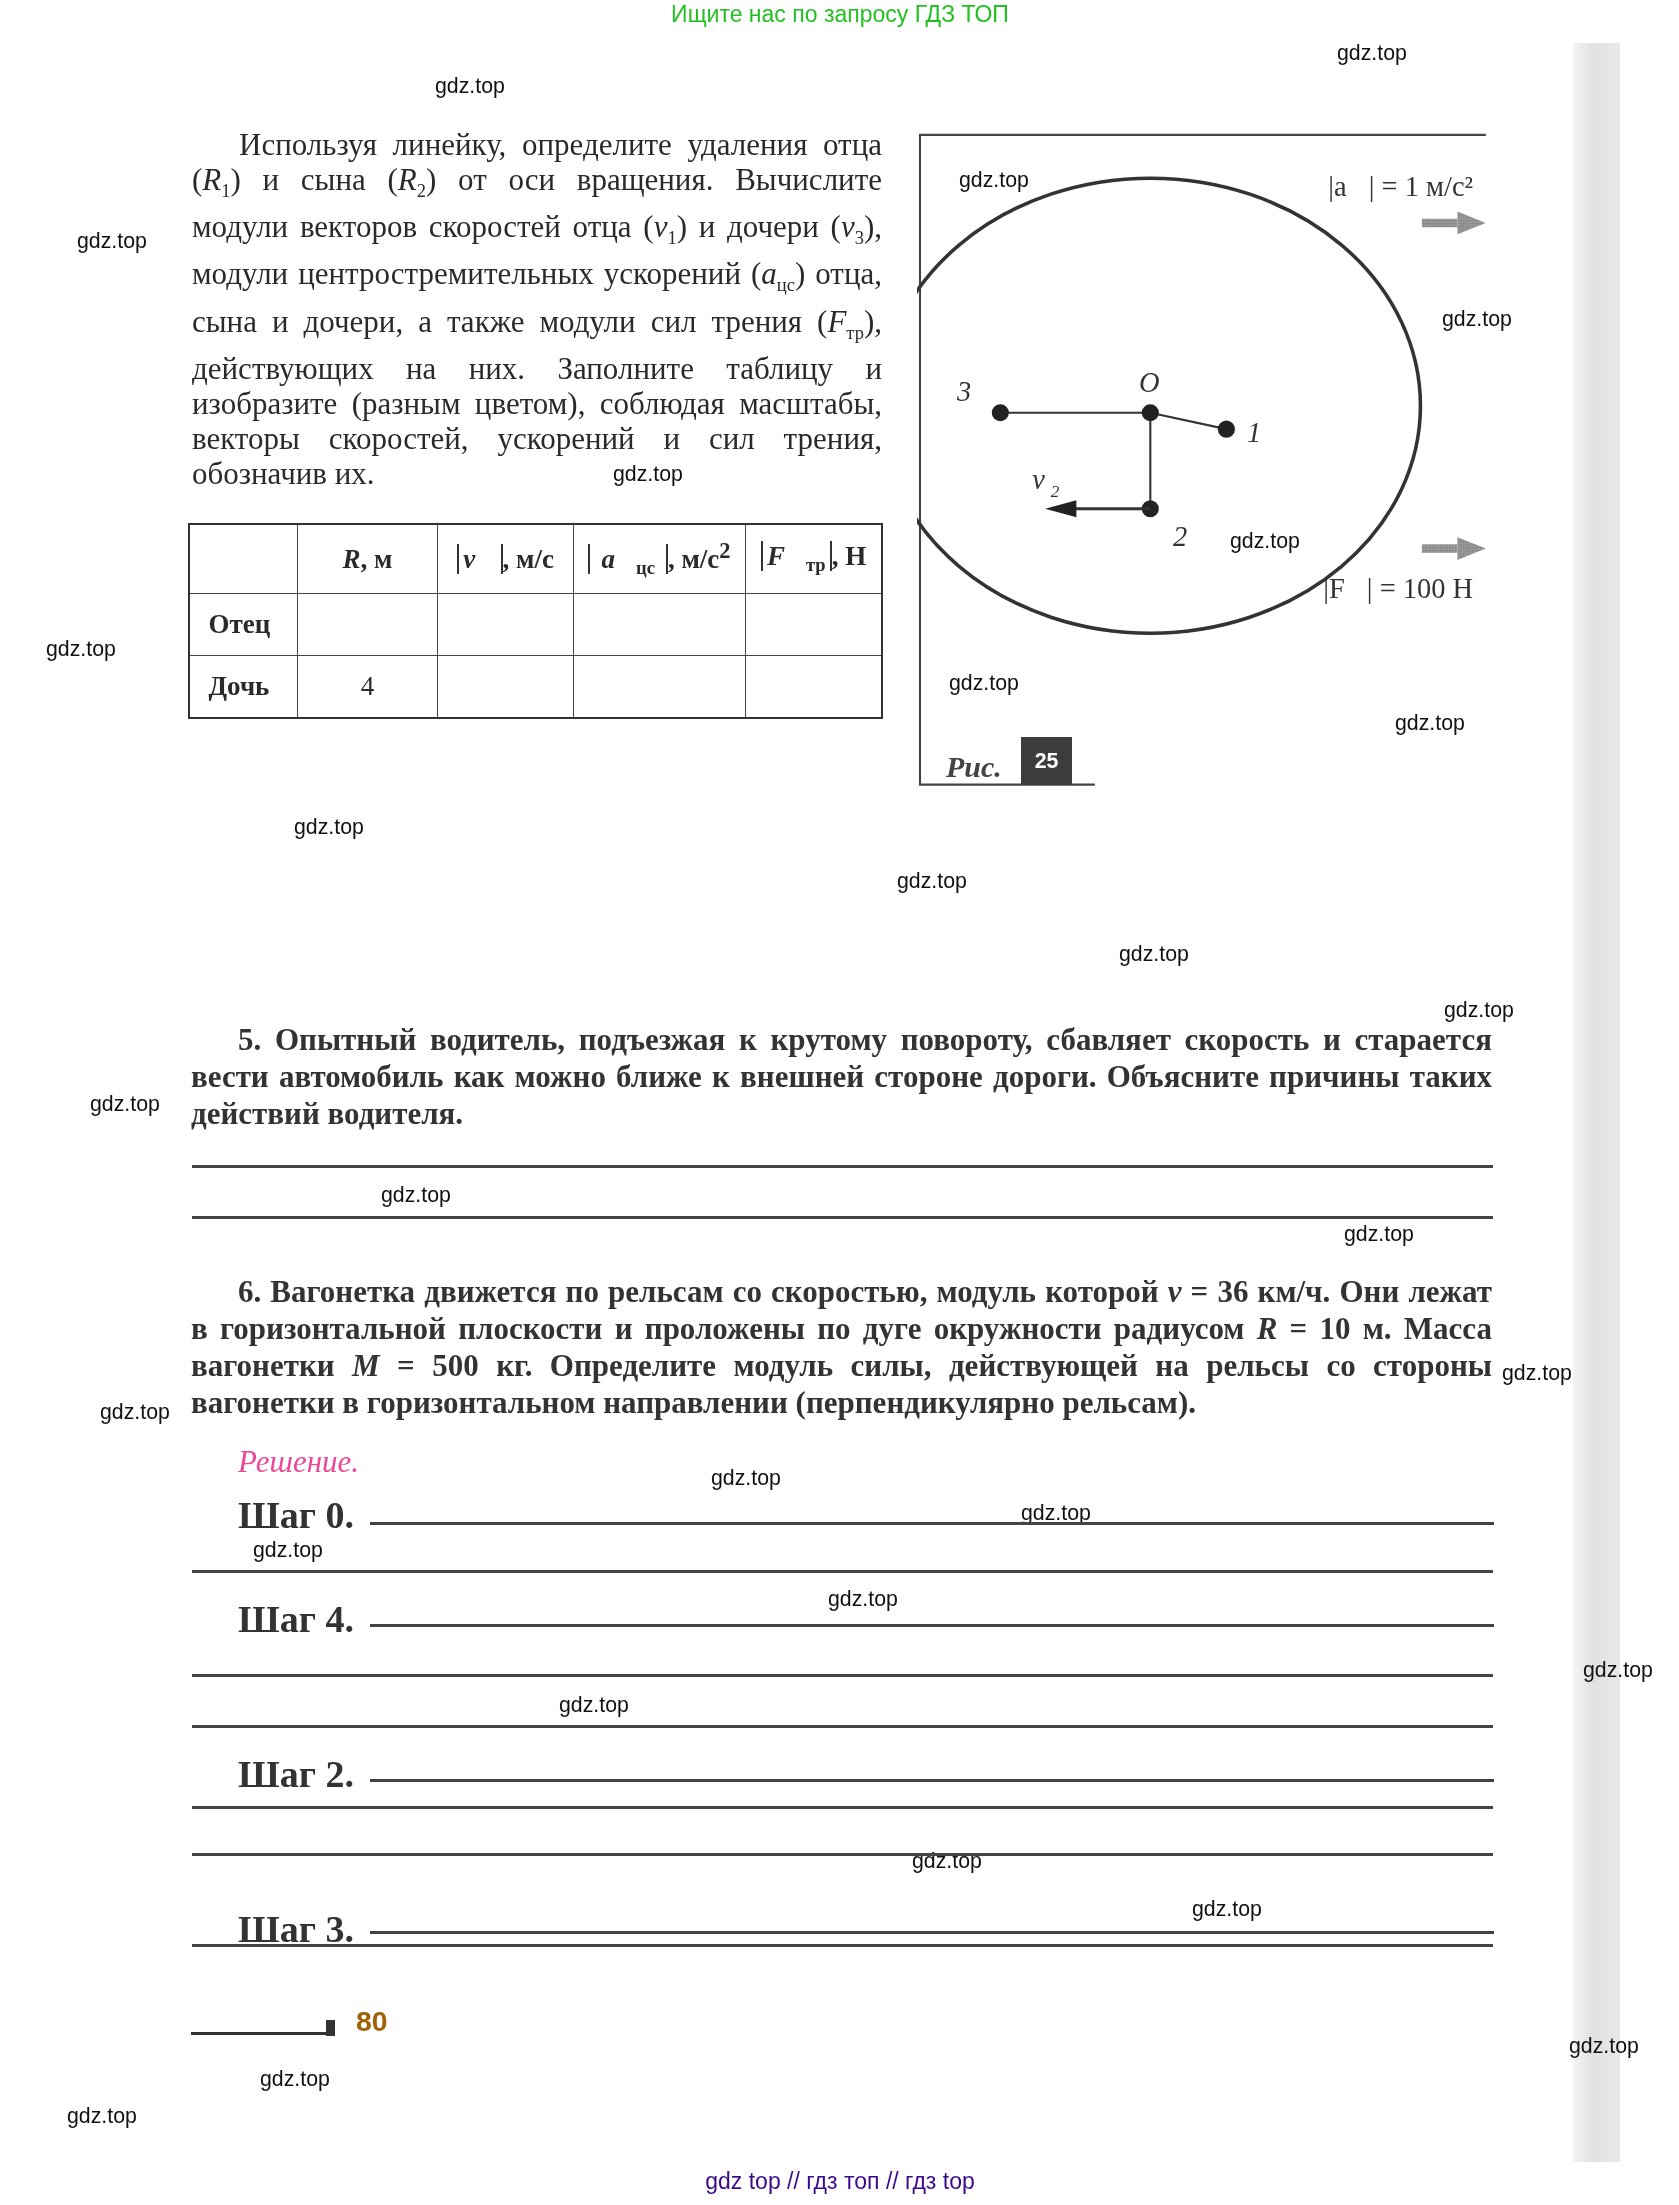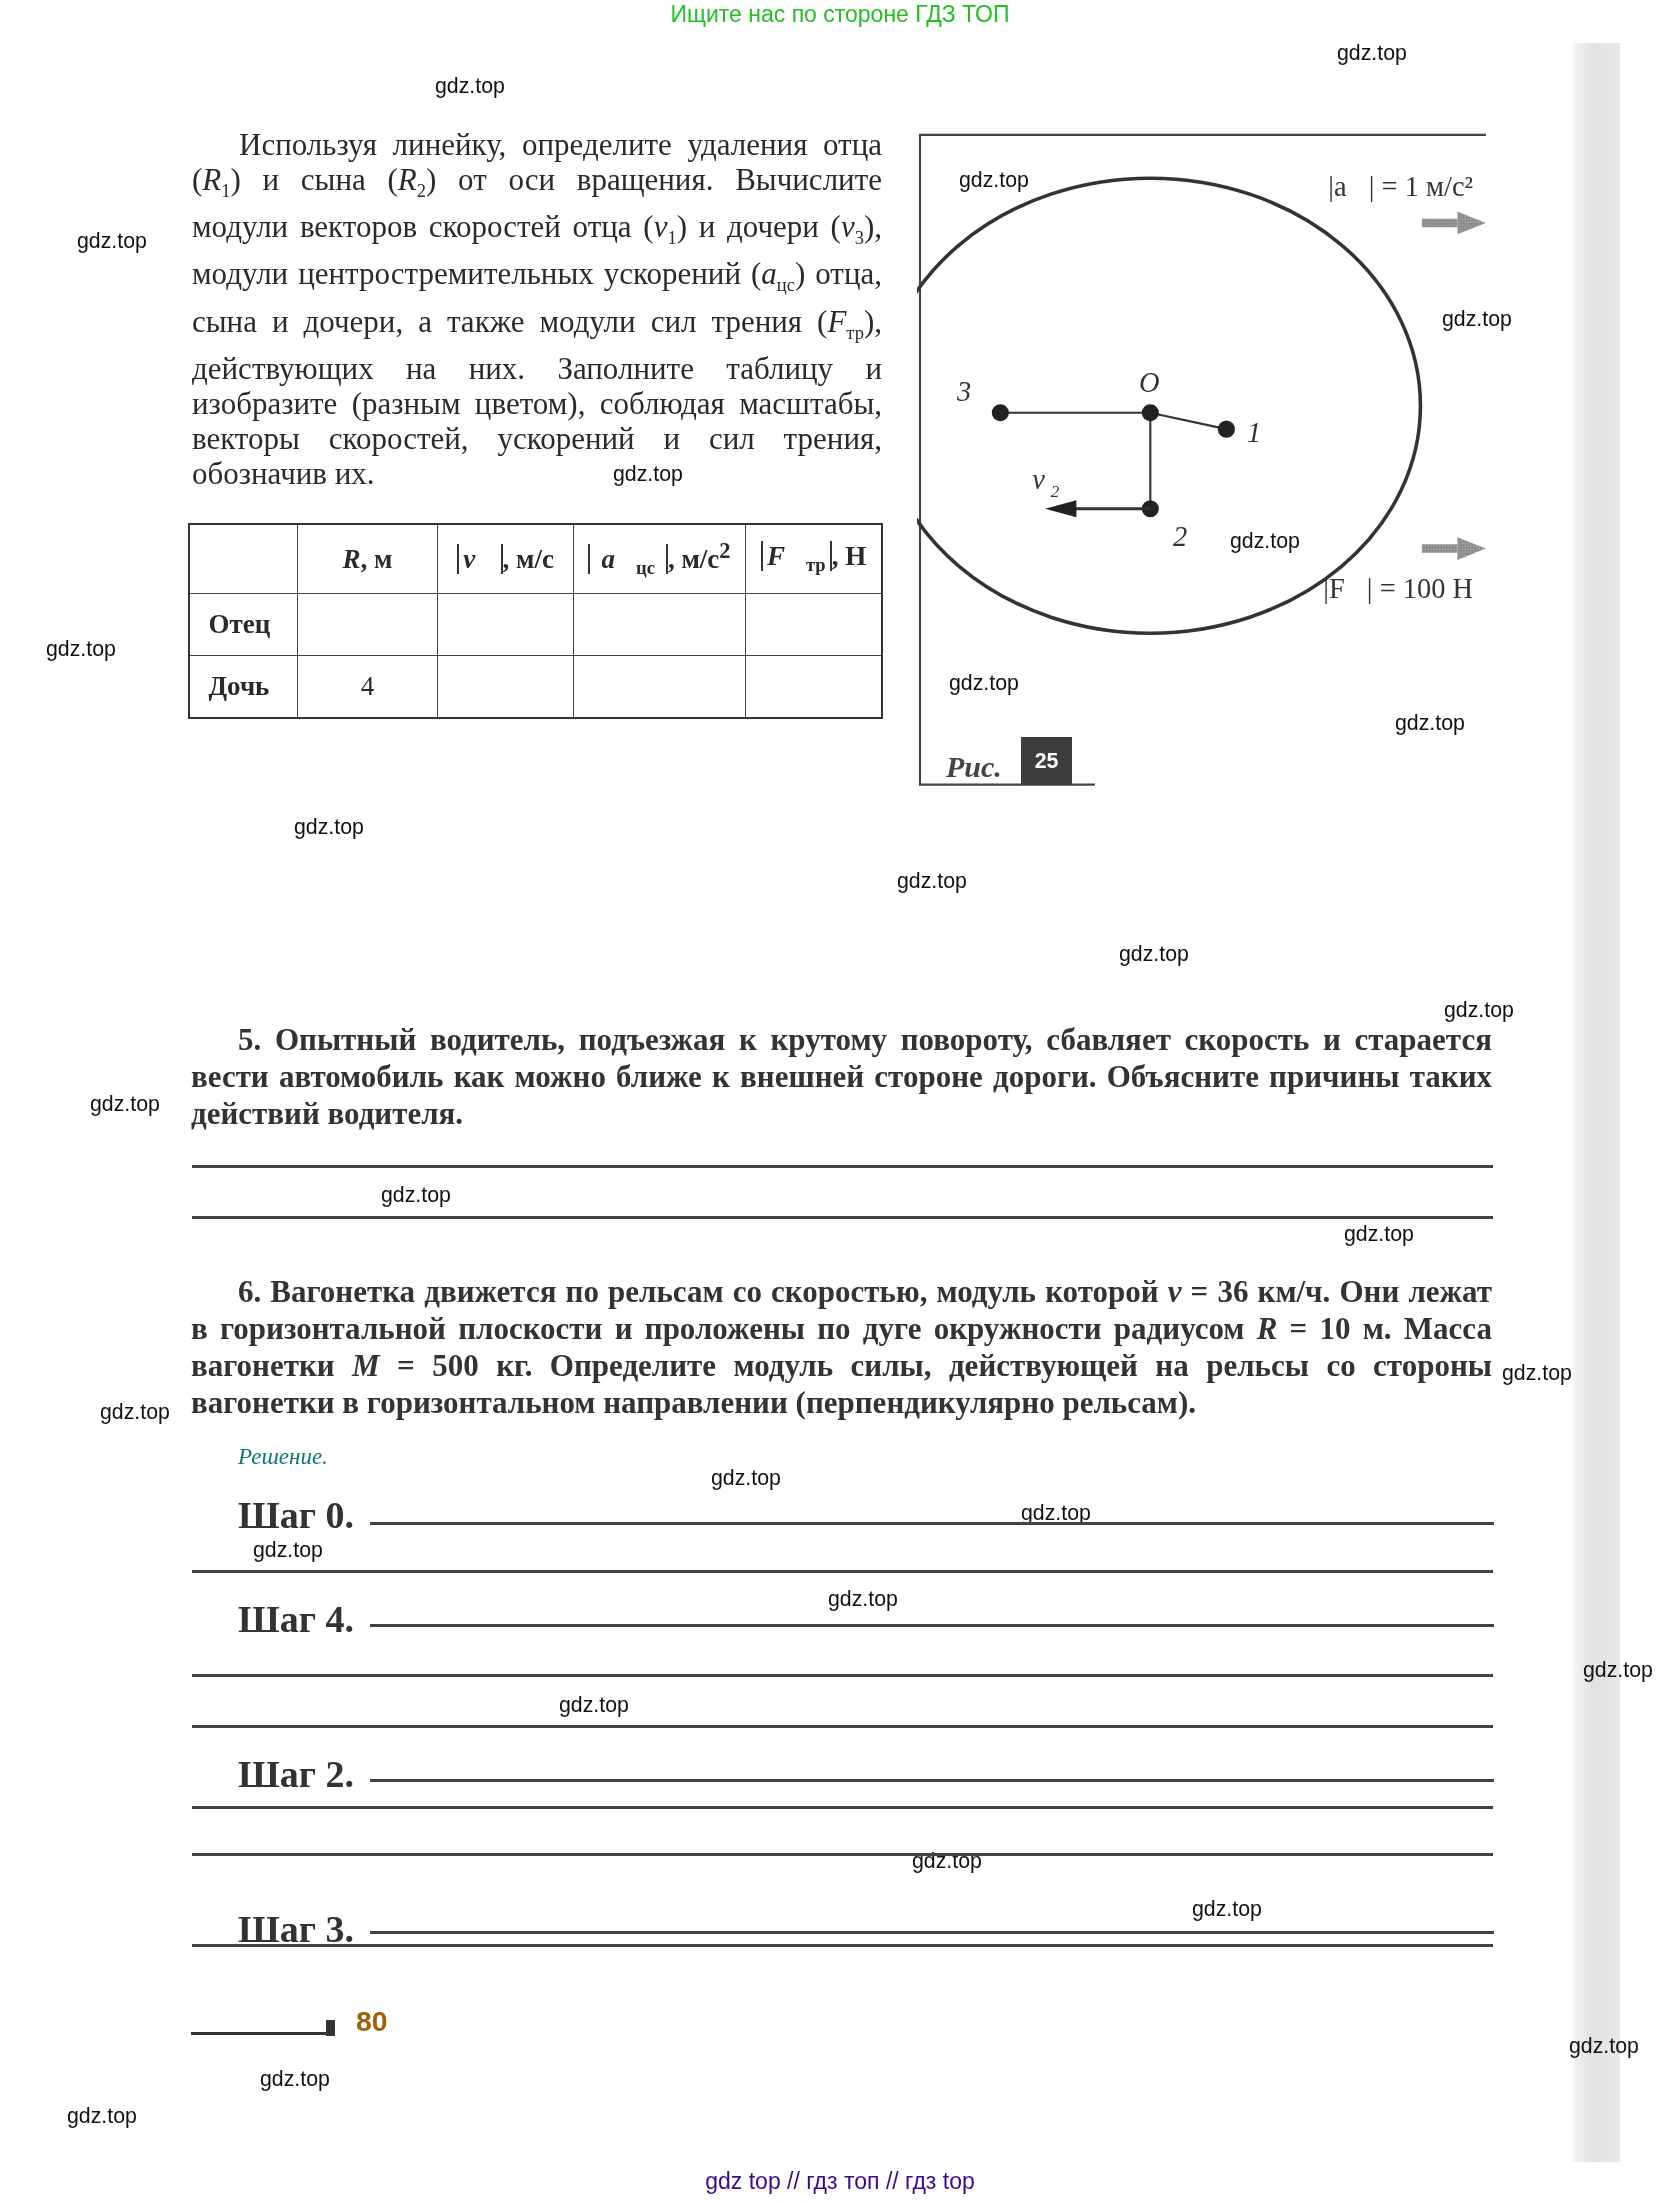--- a/index.html
+++ b/index.html
@@ -22,31 +22,31 @@
   .tbl td.val { font-weight:normal; font-size:27px; }
   
   .fig { left:917px; top:132px; width:569px; height:654px; }
   .fig-label { left:946px; top:750px; font-style:italic; font-weight:bold; font-size:30px; color:#444; }
   .fig-num { left:1021px; top:737px; width:51px; height:48px; background:#3c3c3c; color:#fff;
              font-family:"Liberation Sans", sans-serif; font-weight:bold; font-size:21.3px; text-align:center; line-height:48px; }
   .task { left:191px; width:1301px; font-size:31px; line-height:37px; text-align:justify; font-weight:bold; color:#333; }
   .task p { margin:0; text-indent:47px; }
   .rule { height:2.8px; background:#444; left:192px; width:1301px; }
   .step-label { left:238px; font-size:38px; font-weight:bold; font-family:"Liberation Serif", serif; color:#333; }
-  .solution { left:238px; top:1444px; font-size:23px; font-style:italic; color:#0f766e; }
+  .solution { left:238px; top:1444px; font-size:31px; font-style:italic; color:#ec4899; }
   .pagenum { left:356px; top:2005px; font-family:"Liberation Sans", sans-serif; font-size:28.4px; font-weight:bold; color:#a16207; }
   .pageline { left:191px; top:2032px; width:142px; height:2.8px; background:#333; }
   .pagetick { left:326px; top:2020px; width:8.5px; height:15.6px; background:#333; }
   .footer-link { left:0; width:1680px; top:2168px; text-align:center; font-family:"Liberation Sans", sans-serif;
                  font-size:23px; color:#3b0a8c; }
 </style>
 </head>
 <body>
 
-<div class="abs banner">Ищите нас по стороне ГДЗ ТОП</div>
+<div class="abs banner">Ищите нас по запросу ГДЗ ТОП</div>
 <div class="abs strip"></div>
 
 <div class="abs wm" style="left:1337px;top:41px">gdz.top</div>
 <div class="abs wm" style="left:435px;top:74px">gdz.top</div>
 <div class="abs wm" style="left:77px;top:229px">gdz.top</div>
 <div class="abs wm" style="left:959px;top:168px">gdz.top</div>
 <div class="abs wm" style="left:1442px;top:307px">gdz.top</div>
 <div class="abs wm" style="left:613px;top:462px">gdz.top</div>
 <div class="abs wm" style="left:1230px;top:529px">gdz.top</div>
 <div class="abs wm" style="left:46px;top:637px">gdz.top</div>

